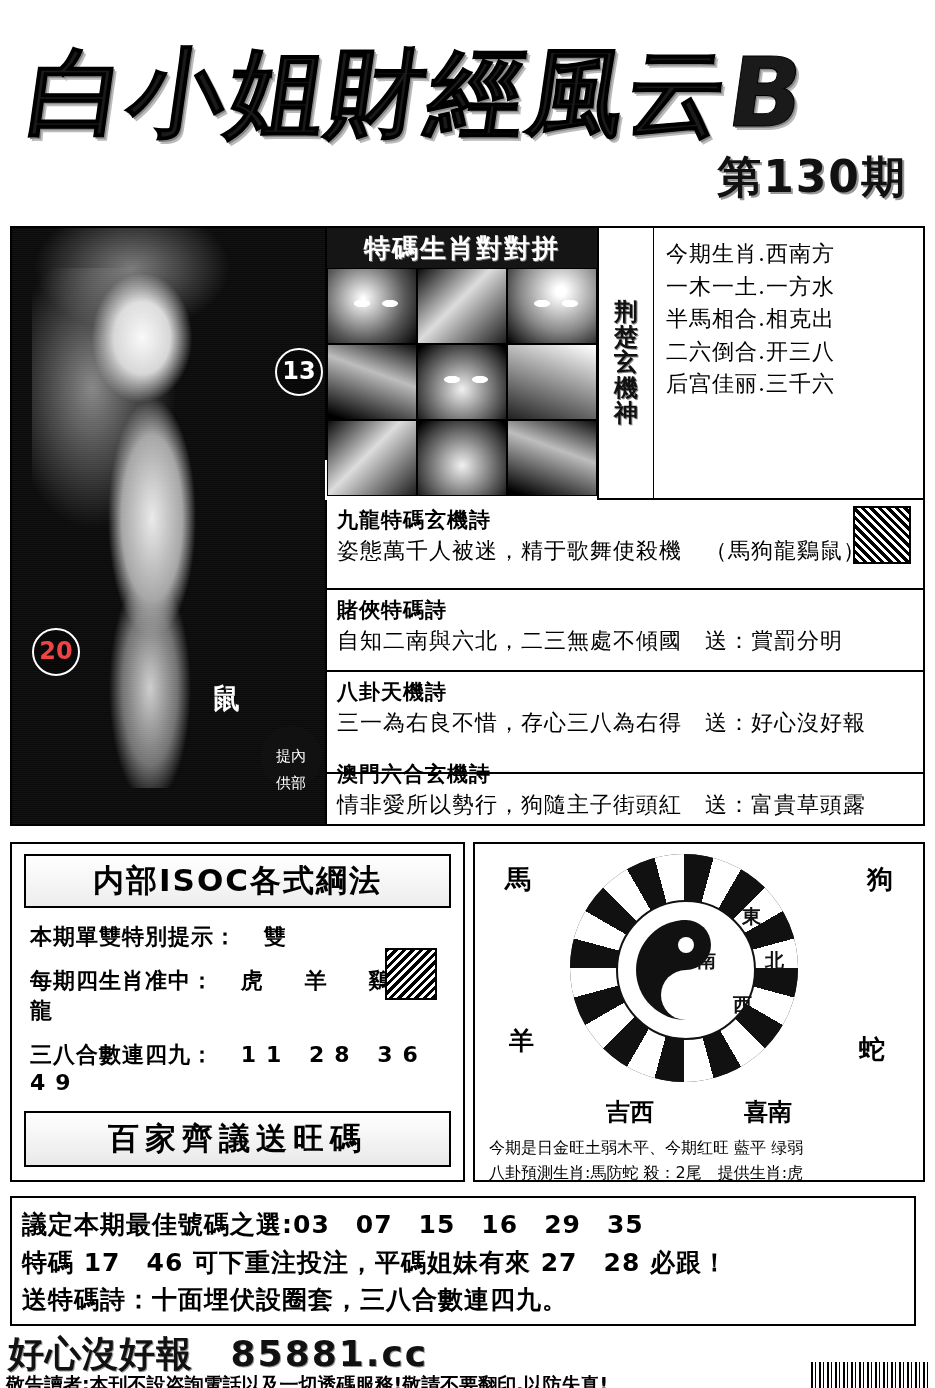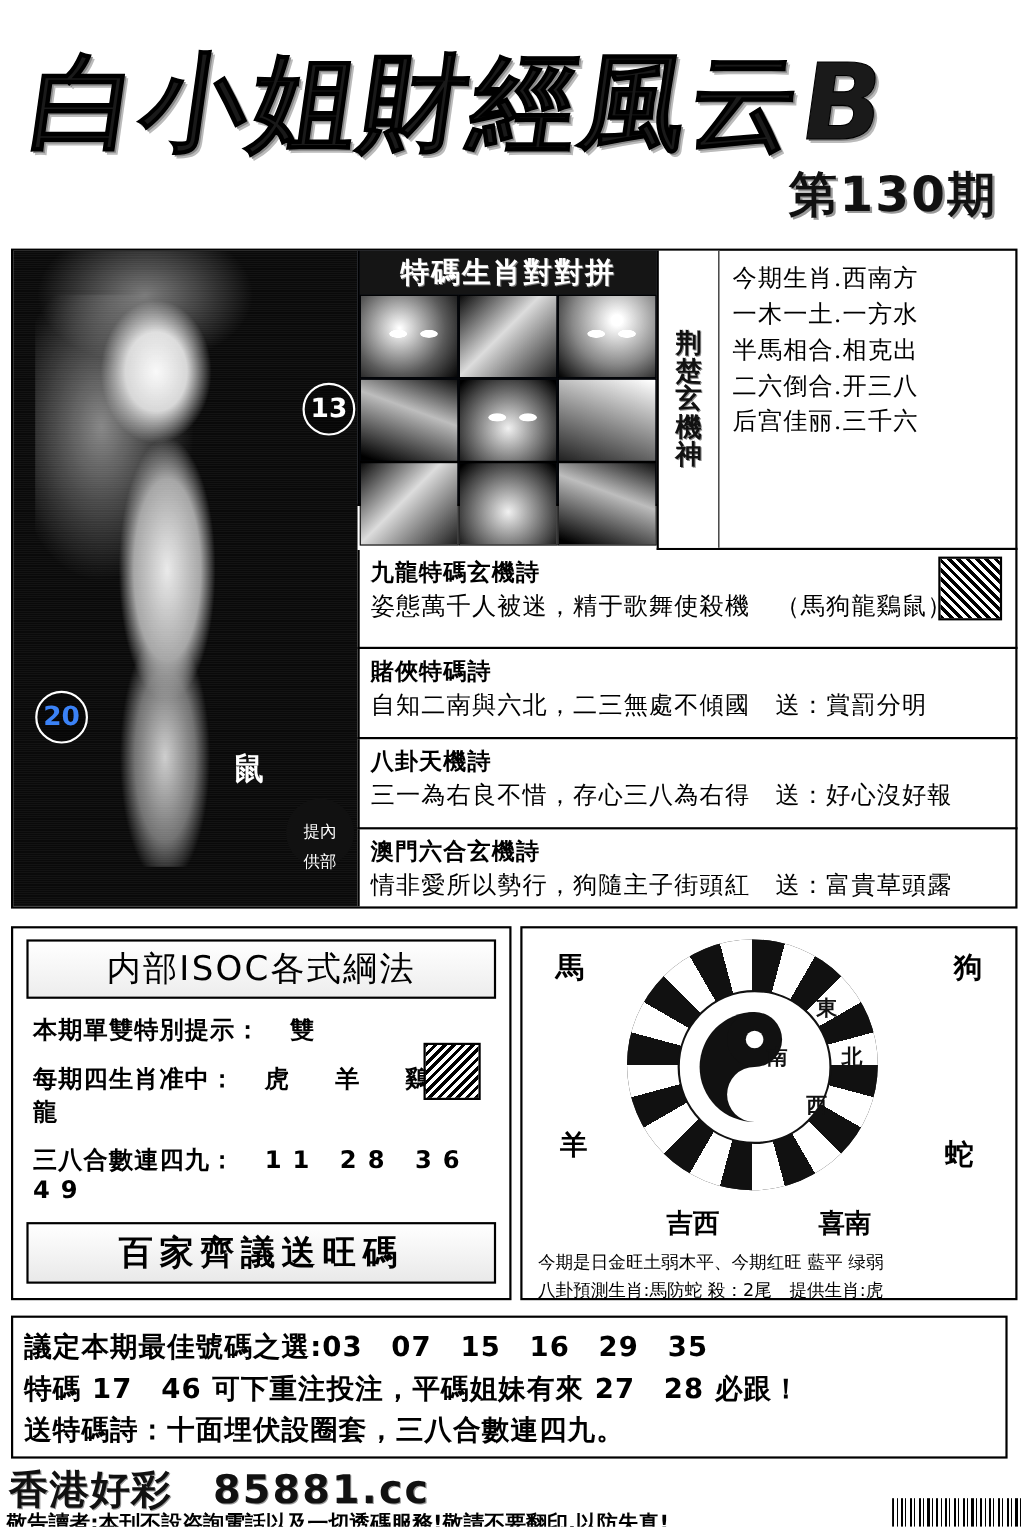--- a/index.html
+++ b/index.html
@@ -46,35 +46,35 @@
     background:radial-gradient(ellipse 140px 90px at 120px 40px, rgba(255,255,255,.45), rgba(255,255,255,0) 70%);
   }
   .photo .grain{
     position:absolute;inset:0;
     background-image:repeating-linear-gradient(0deg, rgba(255,255,255,.035) 0 1px, rgba(0,0,0,0) 1px 2px);
     mix-blend-mode:screen;
   }
   .circle-num{
     position:absolute;border:2px solid #fff;border-radius:50%;
     width:44px;height:44px;line-height:42px;text-align:center;
-    color:#3b82f6;font-size:24px;font-weight:bold;background:rgba(0,0,0,.35);
+    color:#ef4444;font-size:24px;font-weight:bold;background:rgba(0,0,0,.35);
   }
   .circle-num.n20{left:20px;top:400px;}
   .zodiac-char{
     position:absolute;left:206px;top:690px;color:#fff;font-size:28px;font-weight:bold;
   }
   .stamp{
     position:absolute;left:252px;top:735px;width:62px;height:62px;border-radius:50%;
     background:#111;color:#fff;font-size:15px;line-height:17px;text-align:center;
     padding-top:12px;box-sizing:border-box;letter-spacing:0;
   }
   .stamp span{display:block;margin-top:10px;}
 
   
-  .puzzle{position:absolute;left:313px;top:0;width:272px;height:232px;border-left:2px solid #000;border-bottom:2px solid #000;box-sizing:border-box;background:#0f172a;}
+  .puzzle{position:absolute;left:313px;top:0;width:272px;height:232px;border-left:2px solid #000;border-bottom:2px solid #000;box-sizing:border-box;background:#0f766e;}
   .puzzle-title{
     height:40px;line-height:40px;text-align:center;font-size:26px;font-weight:bold;
     color:#fff;background:#151515;letter-spacing:2px;
     text-shadow:1px 1px 0 #777;
   }
   .puzzle-grid{display:grid;grid-template-columns:repeat(3,1fr);grid-template-rows:repeat(3,1fr);height:228px;}
   .pcell{border:1px solid #000;box-sizing:border-box;overflow:hidden;position:relative;filter:grayscale(100%) contrast(130%);}
   .pcell.a{background:radial-gradient(circle at 40% 40%, #e9e4dc, #6a6258 60%, #23201c);}
   .pcell.b{background:linear-gradient(135deg,#2a2622,#cfc6b6 45%,#3a342c);}
   .pcell.c{background:radial-gradient(circle at 60% 30%, #f2eee7, #8e8576 55%, #201d19);}
@@ -94,34 +94,34 @@
   .poem-side span{display:block;}
   .poem-lines{flex:1;padding:10px 10px 6px 12px;box-sizing:border-box;}
   .poem-lines div{font-size:22px;line-height:1.48;letter-spacing:1px;white-space:nowrap;font-family:"DejaVu Serif","Liberation Serif",serif;}
 
   
   .sec{position:absolute;left:313px;border-left:2px solid #000;border-bottom:2px solid #000;box-sizing:border-box;width:600px;padding:6px 10px;}
   .sec .h{font-size:21px;font-weight:bold;letter-spacing:1px;margin-bottom:2px;font-family:"DejaVu Serif","Liberation Serif",serif;}
   .sec .l{font-size:22px;letter-spacing:1px;white-space:nowrap;font-family:"DejaVu Serif","Liberation Serif",serif;}
   .sec.s1{top:272px;height:90px;}
   .sec.s2{top:362px;height:82px;}
-  .sec.s3{top:444px;height:82px;}
+  .sec.s3{top:444px;height:102px;}
   .sec.s4{top:526px;height:70px;border-bottom:none;}
   .seal{
     position:absolute;right:12px;top:278px;width:58px;height:58px;border:2px solid #000;
     background:
       repeating-linear-gradient(45deg,#000 0 3px,#fff 3px 6px);
     box-sizing:border-box;
   }
 
   
   .midleft{position:absolute;left:10px;top:842px;width:455px;height:340px;border:2px solid #000;box-sizing:border-box;}
   .isoc-title{
     margin:10px 12px 4px 12px;border:2px solid #000;text-align:center;
-    font-size:31px;font-weight:normal;letter-spacing:2px;padding:4px 0;
+    font-size:31px;font-weight:bold;letter-spacing:2px;padding:4px 0;
     background:linear-gradient(#fff,#ededed);
   }
   .kv{margin:14px 0 0 18px;font-size:22px;font-weight:bold;letter-spacing:1px;}
   .kv .v{font-weight:bold;margin-left:18px;letter-spacing:10px;}
   .bjq{
     margin:16px 12px 0 12px;border:2px solid #000;text-align:center;
     font-size:31px;font-weight:bold;letter-spacing:6px;padding:5px 0;
     background:linear-gradient(#fff,#e9e9e9);
   }
   .seal2{position:absolute;right:26px;top:104px;width:52px;height:52px;border:2px solid #000;background:repeating-linear-gradient(-45deg,#000 0 3px,#fff 3px 6px);box-sizing:border-box;}
@@ -314,20 +314,20 @@
   </div>
 
   <div class="bottom">
     <div class="bl">議定本期最佳號碼之選:03　07　15　16　29　35</div>
     <div class="bl">特碼 17　46 可下重注投注，平碼姐妹有來 27　28 必跟！</div>
     <div class="bl">送特碼詩：十面埋伏設圈套，三八合數連四九。</div>
   </div>
 
   <div class="footer">
     <div class="brand">
-      <span>香港好彩</span>
+      <span>好心沒好報</span>
       <span class="site">85881.cc</span>
     </div>
     <div class="disclaimer">敬告讀者:本刊不設咨詢電話以及一切透碼服務!敬請不要翻印.以防失真!</div>
     <div class="barcode"></div>
   </div>
 
 </div>
 
 </body></html>

